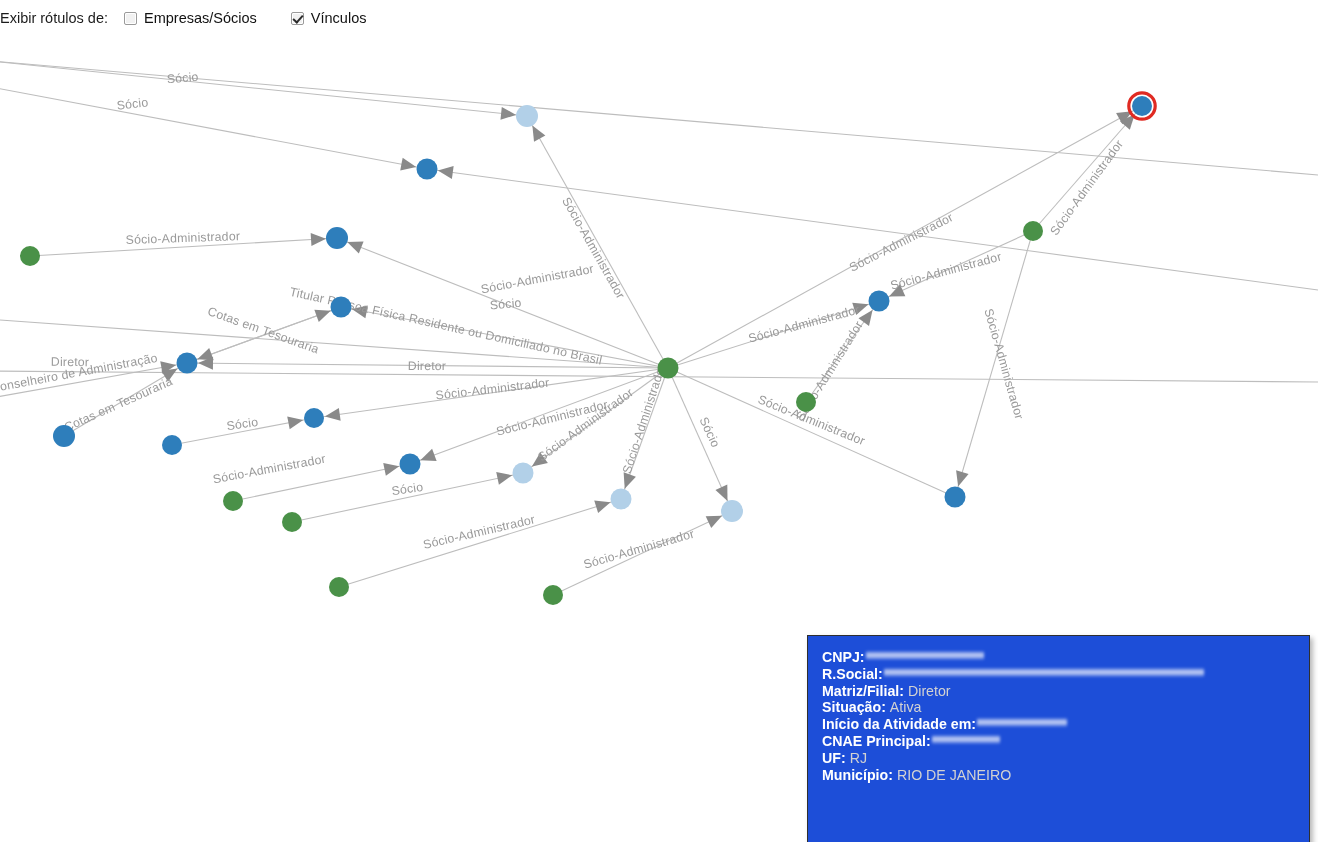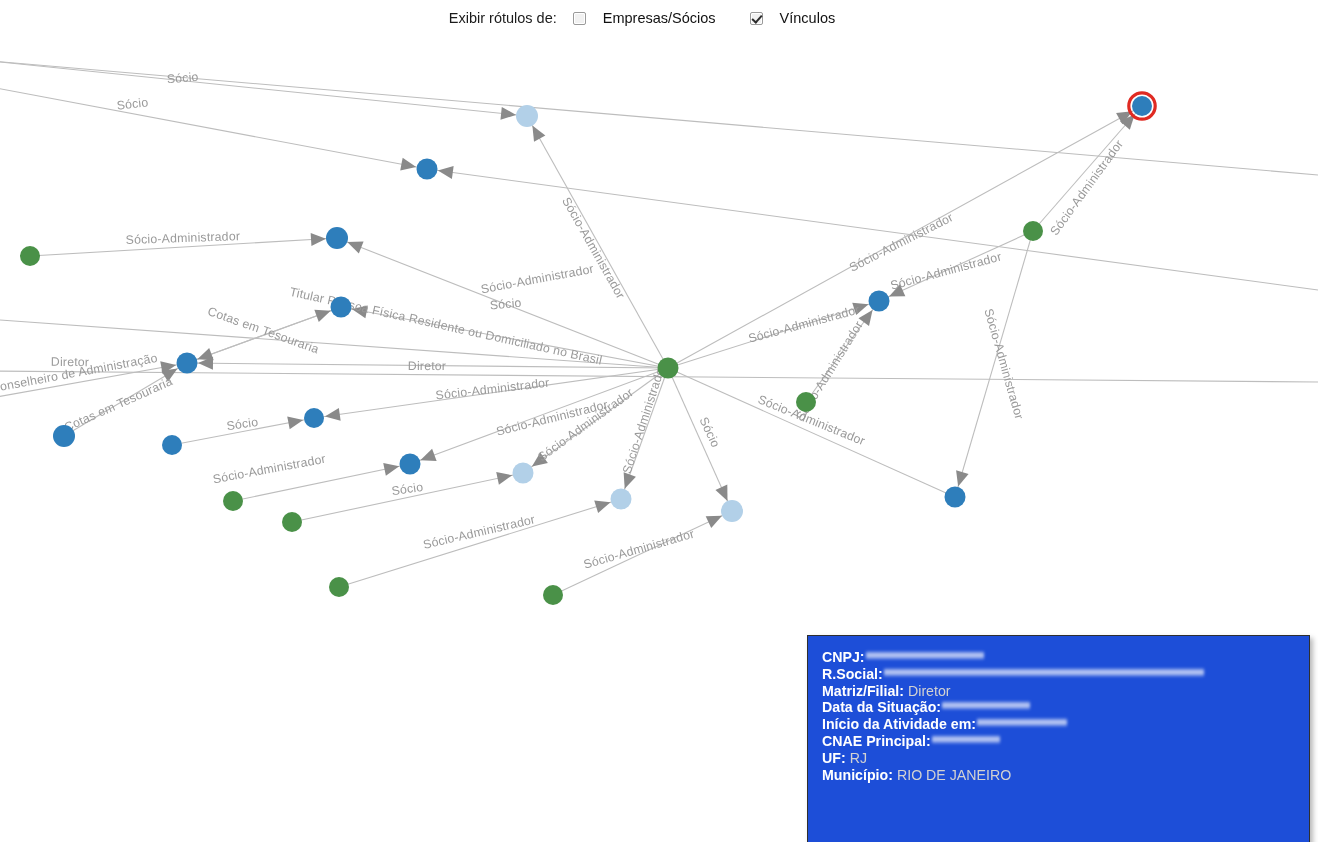--- a/index.html
+++ b/index.html
@@ -21,38 +21,38 @@
 
   
   #controls {
     position: absolute;
     top: 0;
     left: 0;
     width: 1298px;
     height: 36px;
     display: flex;
     align-items: center;
-    justify-content: center;
+    justify-content: flex-start;
     padding-right: 10px;
     box-sizing: border-box;
     font-size: 14.5px;
     color: #1b1b1b;
     z-index: 40;
     user-select: none;
   }
   #controls .ctrl-label {
     margin-right: 16px;
     color: #1b1b1b;
     font-size: 14.5px;
   }
   .cb-group {
     display: flex;
     align-items: center;
     margin-right: 22px;
-    gap: 17px;
+    gap: 7px;
   }
   .cb-group:last-child { margin-right: 4px; padding-left: 12px; }
   .cbox {
     width: 13px;
     height: 13px;
     border: 1px solid #9a9a9a;
     background: #f1f1f1;
     border-radius: 2px;
     box-sizing: border-box;
     display: inline-block;
@@ -343,22 +343,22 @@
         </div>
         <div class="row">
           <span class="k">R.Social:</span>
           <span class="redact" style="width: 320px;"></span>
         </div>
         <div class="row">
           <span class="k">Matriz/Filial:</span>
           <span class="v">Diretor</span>
         </div>
         <div class="row">
-          <span class="k">Data da Situação:</span>
-          <span class="redact" style="width: 88px;"></span>
+          <span class="k">Situação:</span>
+          <span class="v">Ativa</span>
         </div>
         <div class="row">
           <span class="k">Início da Atividade em:</span>
           <span class="redact" style="width: 90px;"></span>
         </div>
         <div class="row">
           <span class="k">CNAE Principal:</span>
           <span class="redact" style="width: 68px;"></span>
         </div>
         <div class="row">

